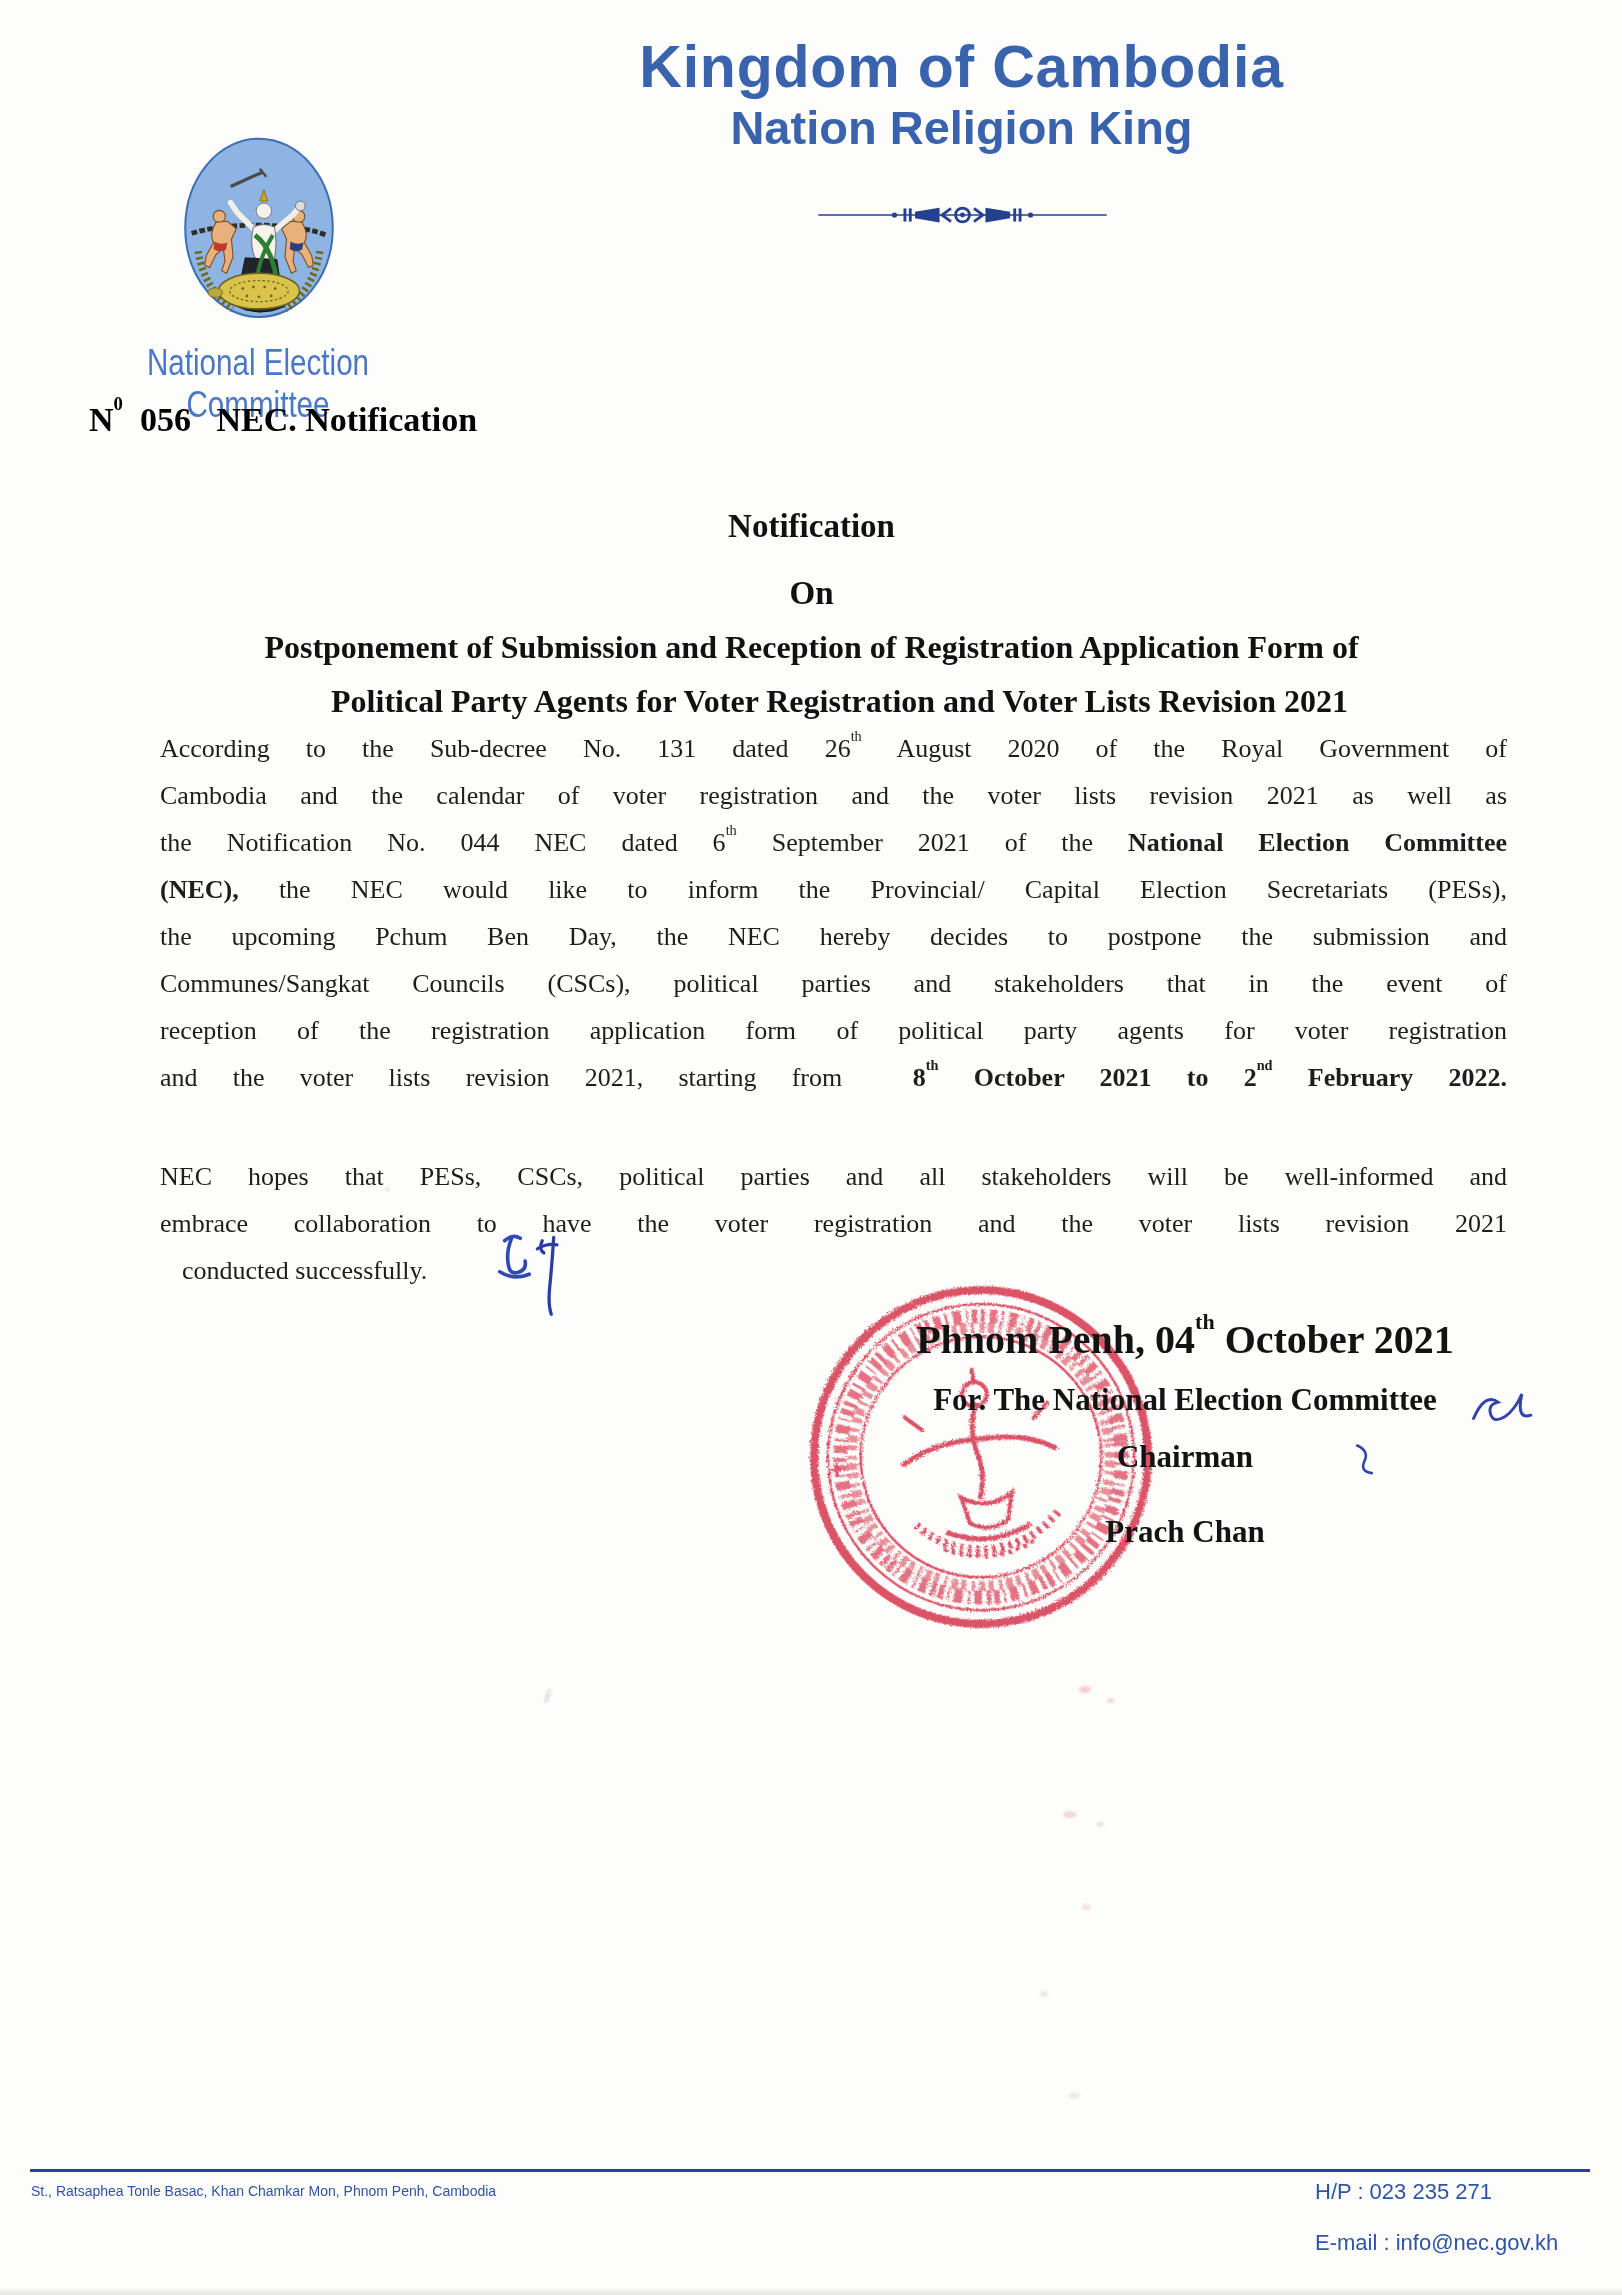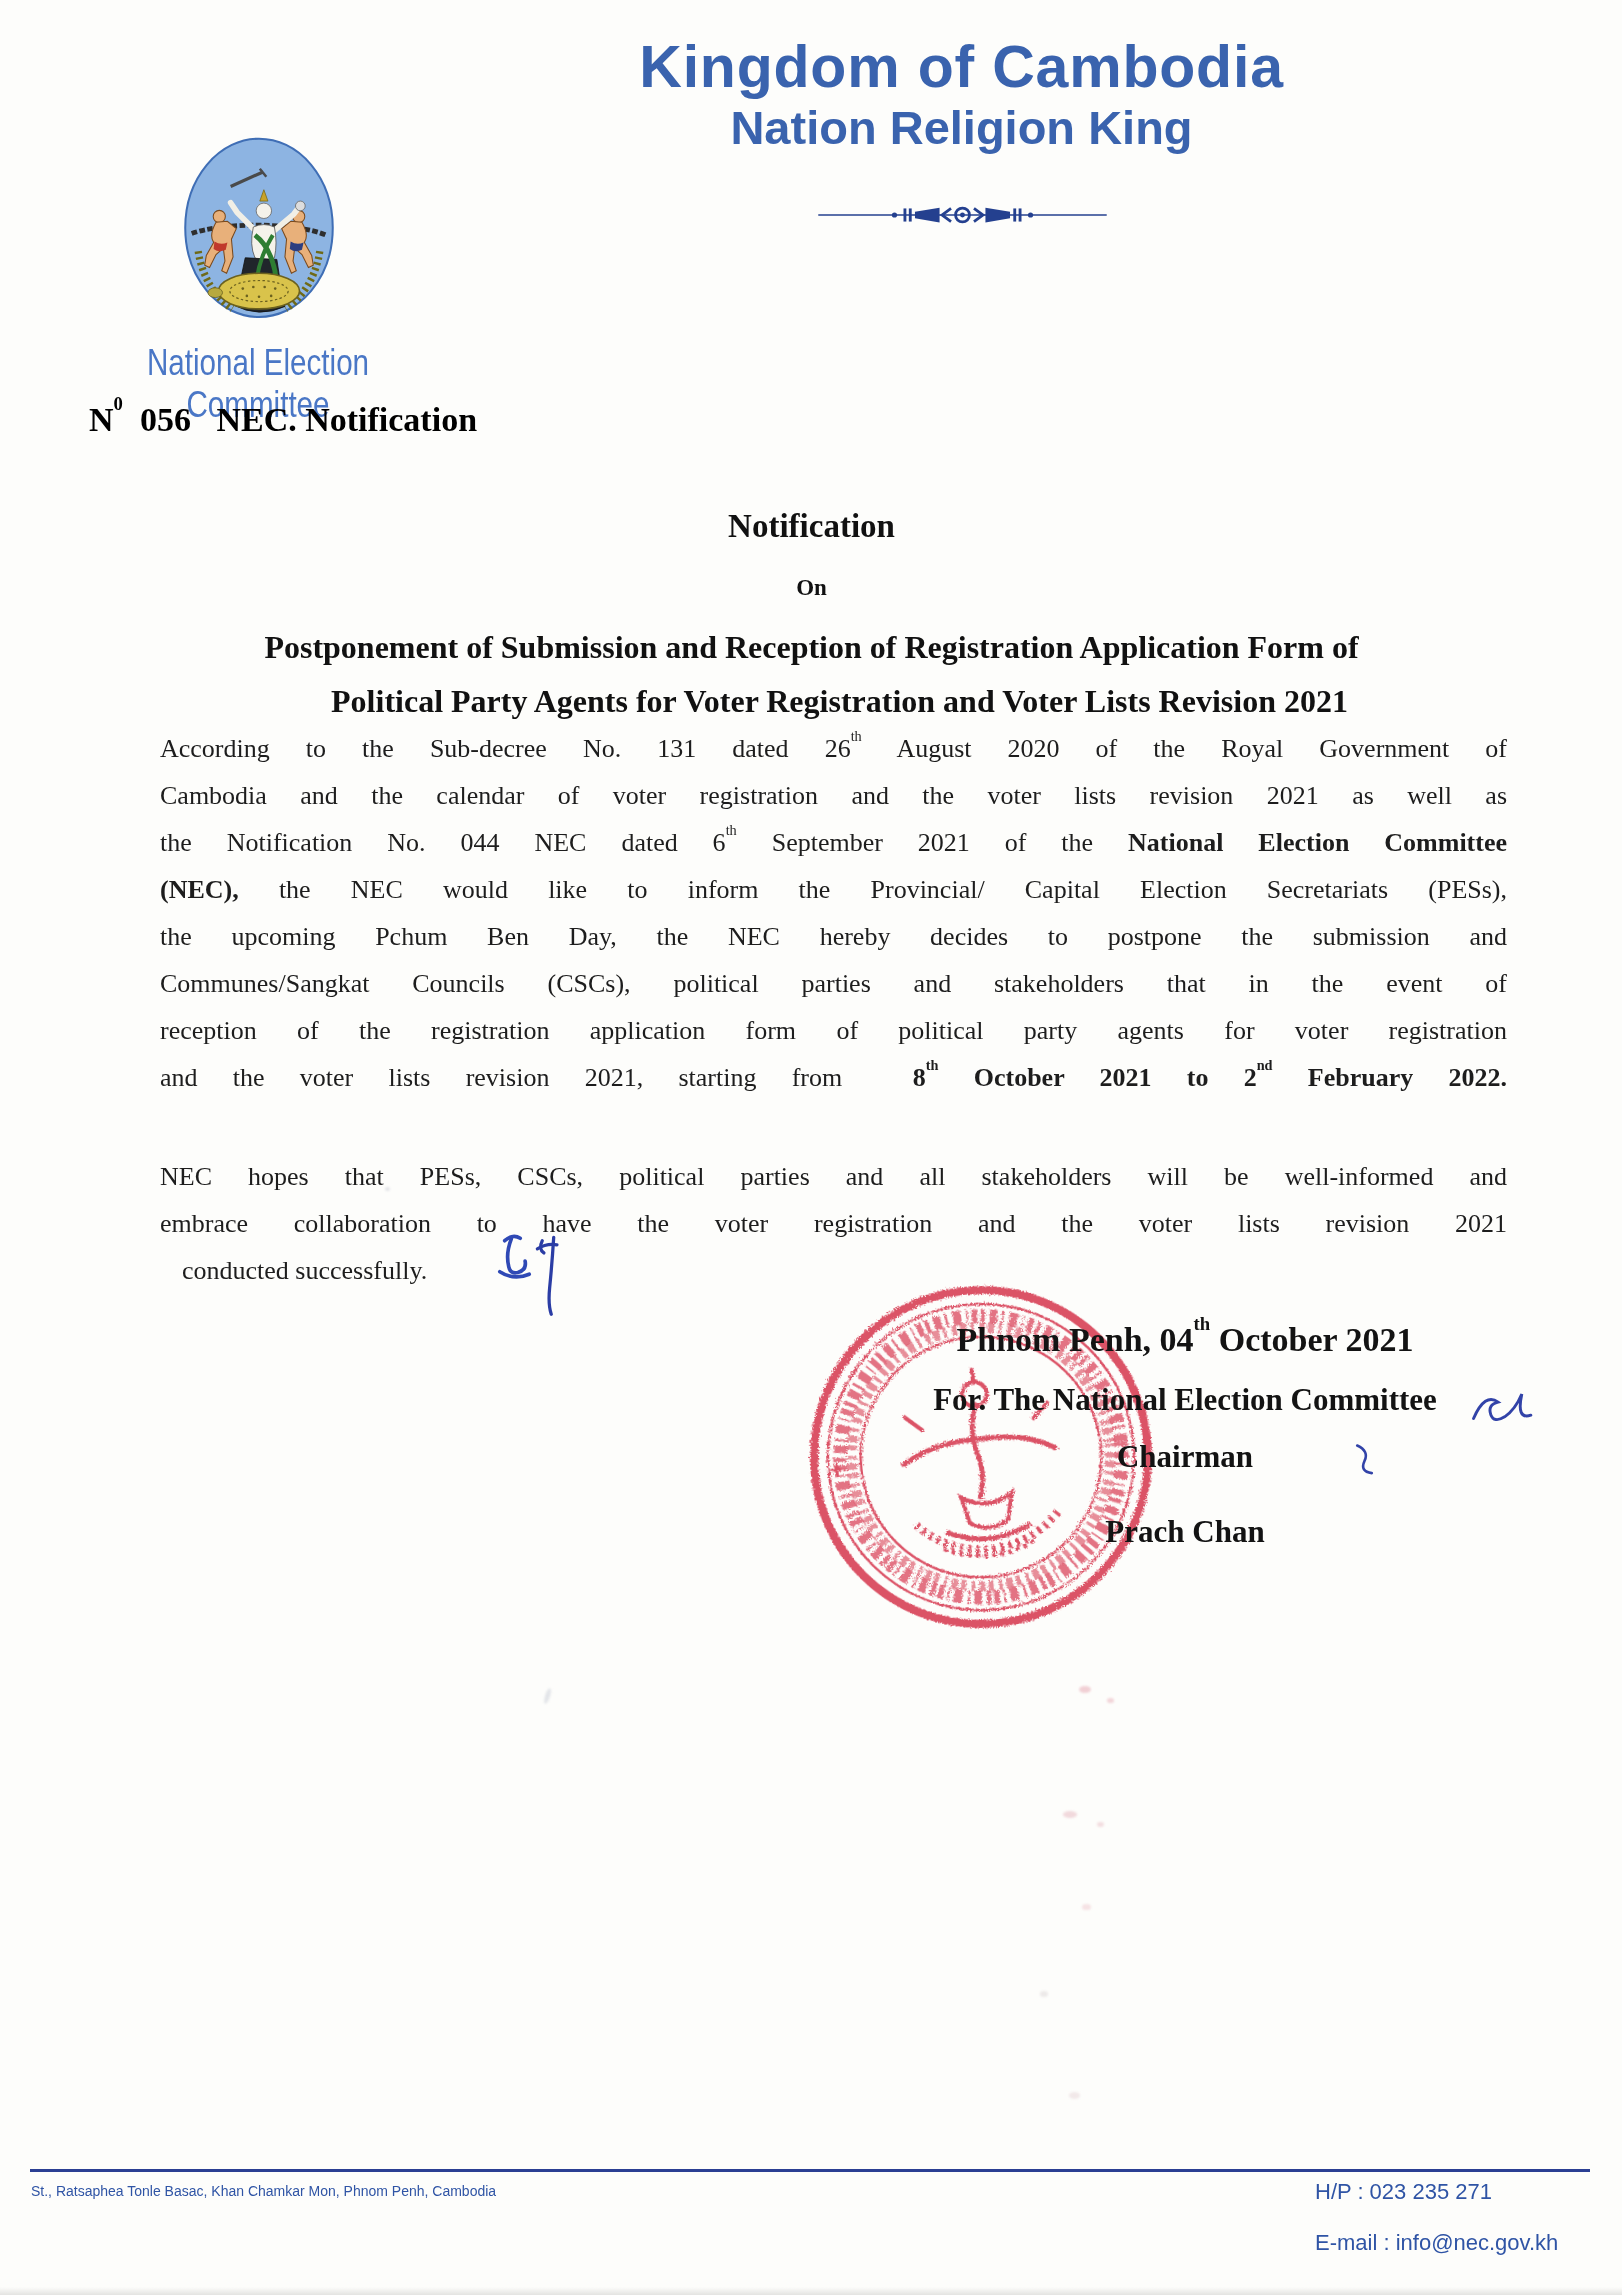--- a/index.html
+++ b/index.html
@@ -43,40 +43,40 @@
     font-size:37px;color:var(--org_blue);
   }
   .org>span{display:inline-block;transform:scaleX(.8);transform-origin:center;}
   .ref{
     position:absolute;left:89px;top:401px;
     font-weight:bold;font-size:34px;color:#000000;
   }
 
   
   .h-notif{position:absolute;left:0;top:508px;width:1623px;text-align:center;font-weight:bold;font-size:33px;color:#111;}
-  .h-on{position:absolute;left:0;top:575px;width:1623px;text-align:center;font-weight:bold;font-size:23px;color:#111;}
+  .h-on{position:absolute;left:0;top:575px;width:1623px;text-align:center;font-weight:bold;font-size:33px;color:#111;}
   .h-t1{position:absolute;left:0;top:629px;width:1623px;text-align:center;font-weight:bold;font-size:32px;color:#111;}
   .h-t2{position:absolute;left:0;top:683px;width:1623px;text-align:center;font-weight:bold;font-size:32px;color:#111;padding-left:28px;}
 
   
   .para{position:absolute;left:160px;width:1347px;font-size:26px;color:var(--text_black);}
   .p1{top:725px;}
   .p2{top:1153px;}
   .jline{
     height:47px;line-height:47px;white-space:normal;
     text-align:justify;text-align-last:justify;
   }
   .jline.last{text-align:left;text-align-last:left;margin-left:22px;}
 
   
   .sig{
     position:absolute;left:843px;top:1320px;width:684px;text-align:center;
     font-weight:bold;color:#131313;
   }
-  .sig .pd{font-size:34px;line-height:39px;margin:0;}
+  .sig .pd{font-size:40px;line-height:39px;margin:0;}
   .sig .fl{font-size:31px;line-height:39px;margin:21px 0 0 0;}
   .sig .rl{font-size:31px;line-height:39px;margin:18px 0 0 0;}
   .sig .nm{font-size:31px;line-height:39px;margin:36px 0 0 0;}
 
   .stamp{position:absolute;left:805px;top:1281px;width:352px;height:352px;opacity:.88;mix-blend-mode:multiply;transform:rotate(-6deg);}
   .ink-approve{position:absolute;left:490px;top:1221px;width:98px;height:108px;}
   .ink-scribble{position:absolute;left:1467px;top:1384px;width:72px;height:51px;}
   .ink-chair{position:absolute;left:1349px;top:1439px;width:31px;height:39px;}
 
   

